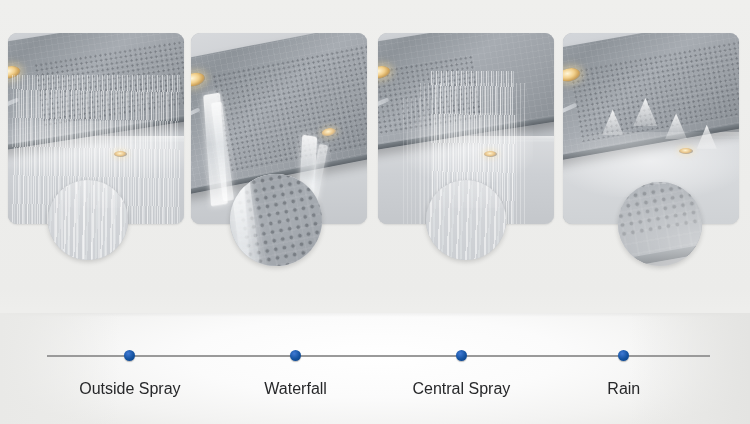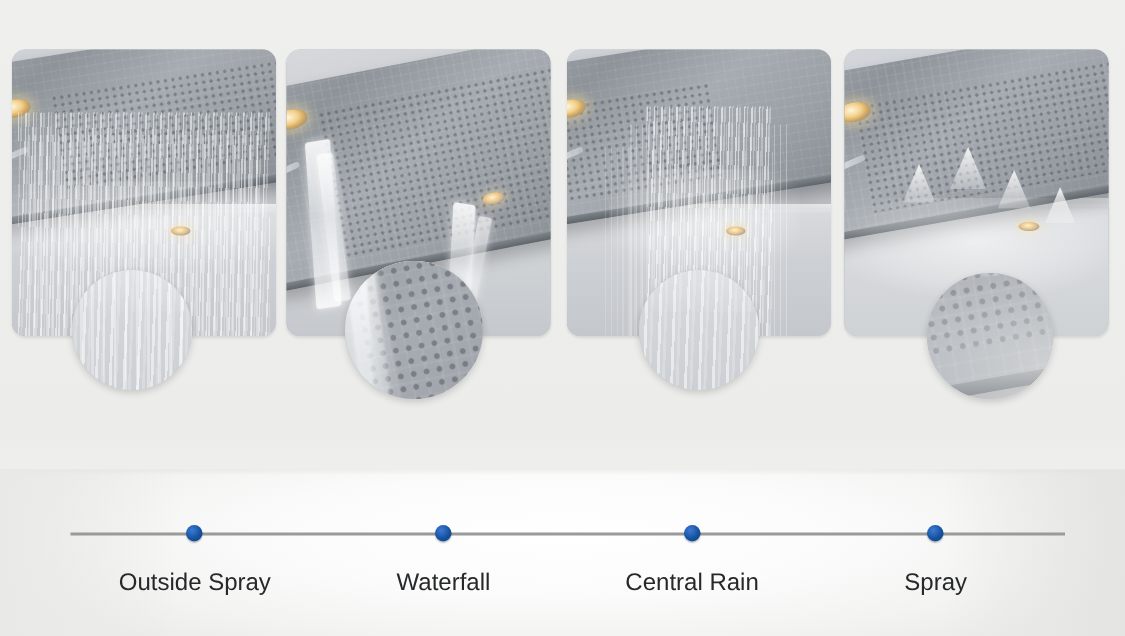--- a/index.html
+++ b/index.html
@@ -375,18 +375,18 @@
     <div id="track">
       <div id="track-line"></div>
 
       <div class="stop" style="left:12.5%;"></div>
       <div class="stop" style="left:37.5%;"></div>
       <div class="stop" style="left:62.5%;"></div>
       <div class="stop" style="left:87.0%;"></div>
 
       <div class="stop-label" style="left:12.5%;">Outside Spray</div>
       <div class="stop-label" style="left:37.5%;">Waterfall</div>
-      <div class="stop-label" style="left:62.5%;">Central Rain</div>
-      <div class="stop-label" style="left:87.0%;">Spray</div>
+      <div class="stop-label" style="left:62.5%;">Central Spray</div>
+      <div class="stop-label" style="left:87.0%;">Rain</div>
     </div>
   </div>
 
 </div>
 
 </body></html>

